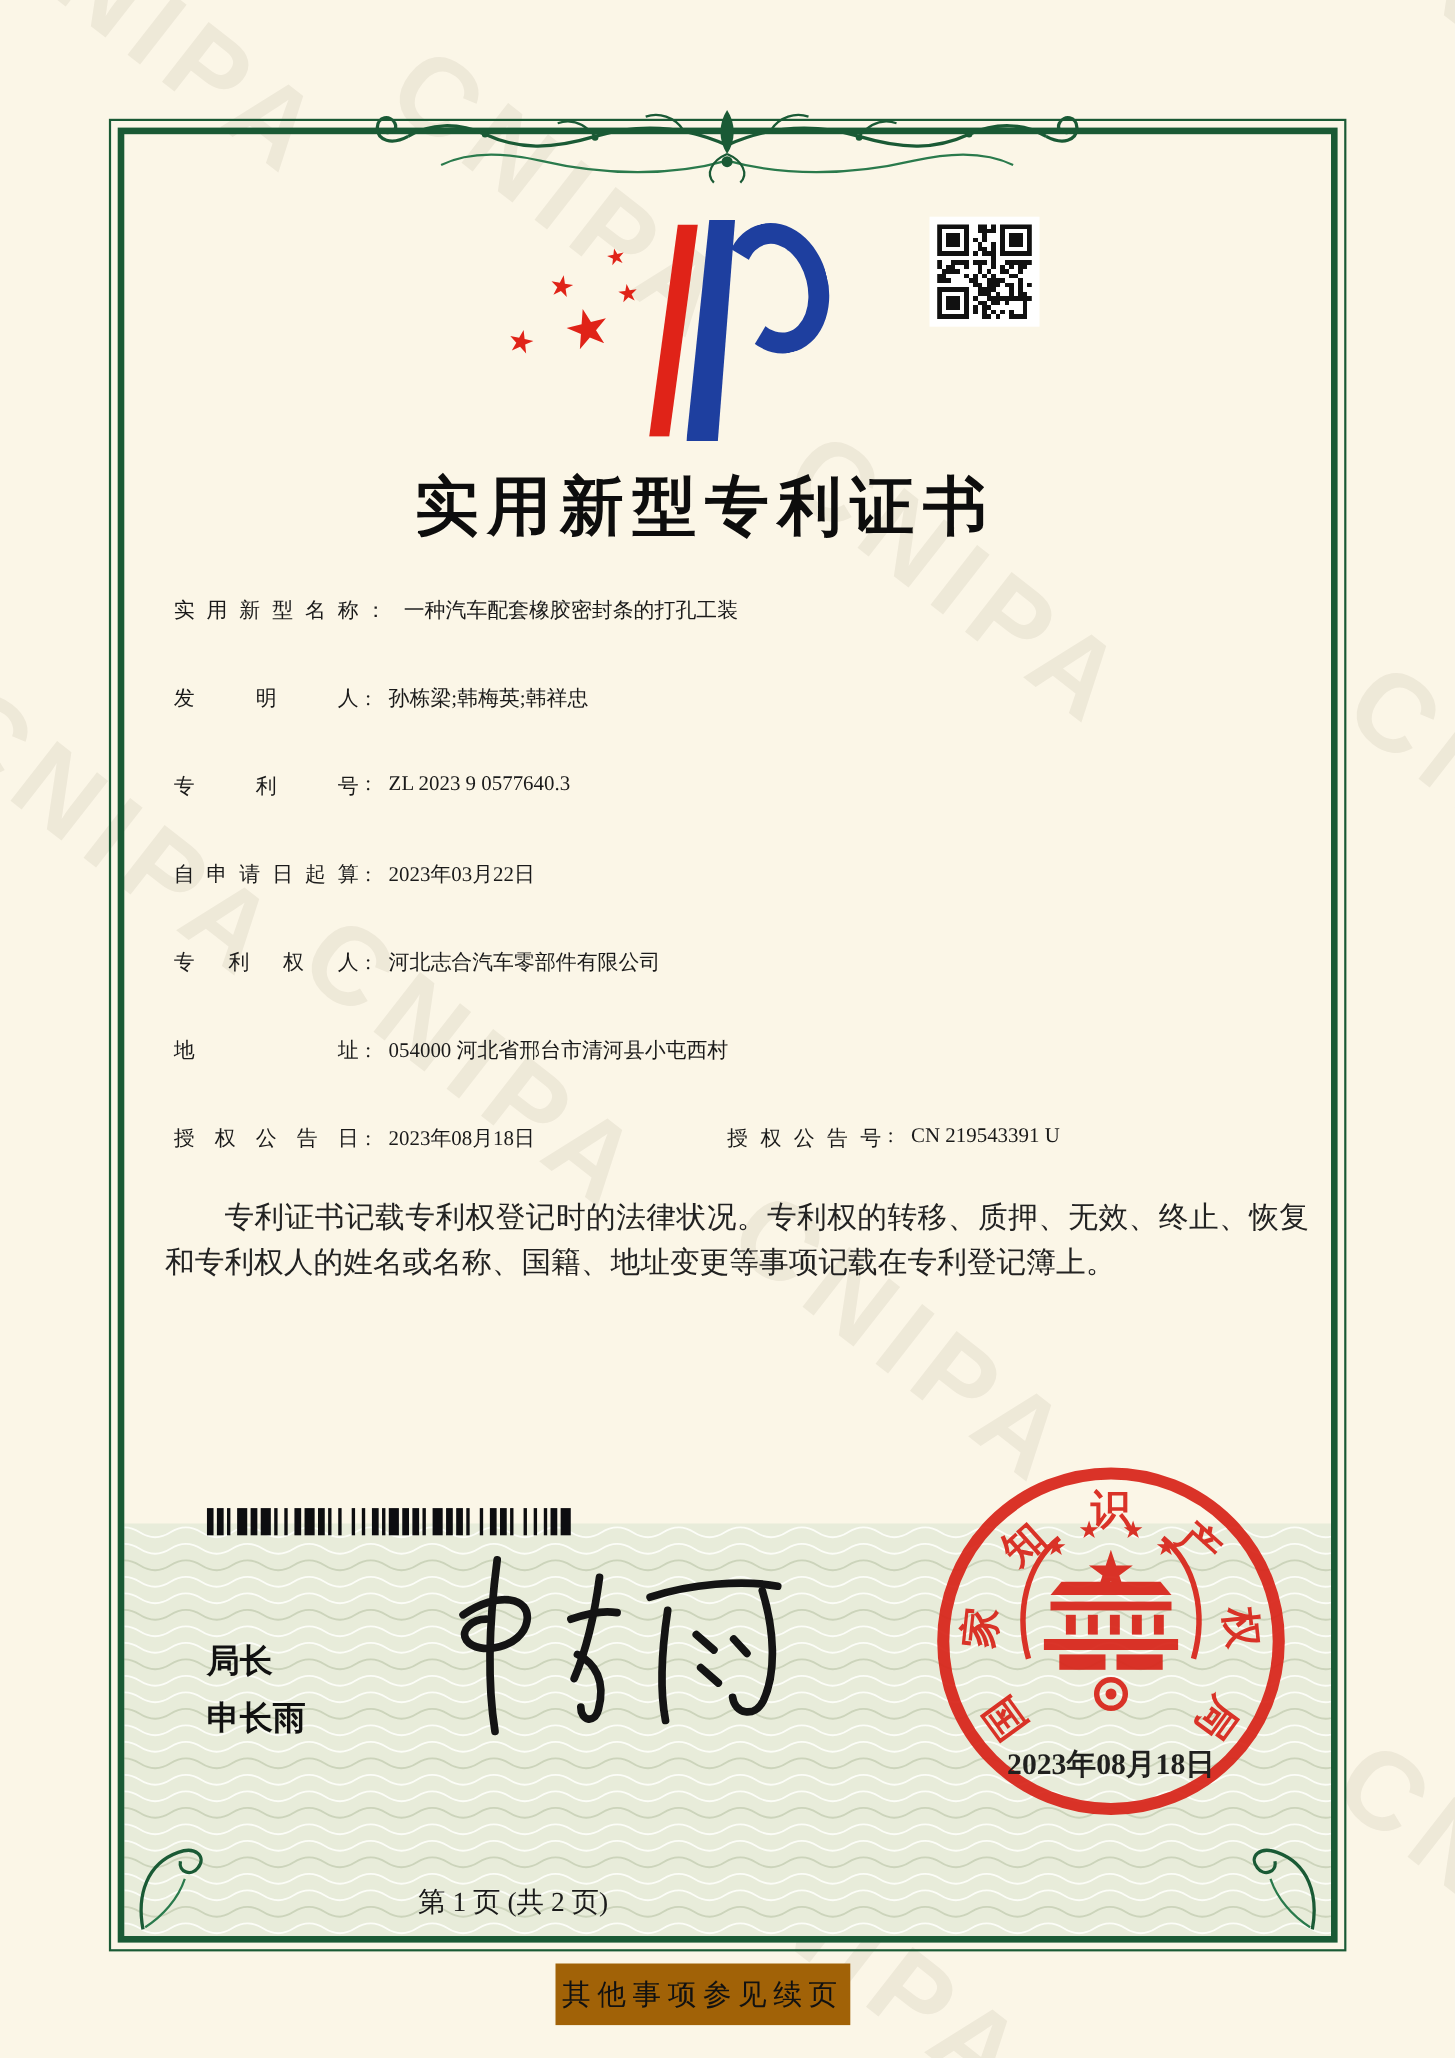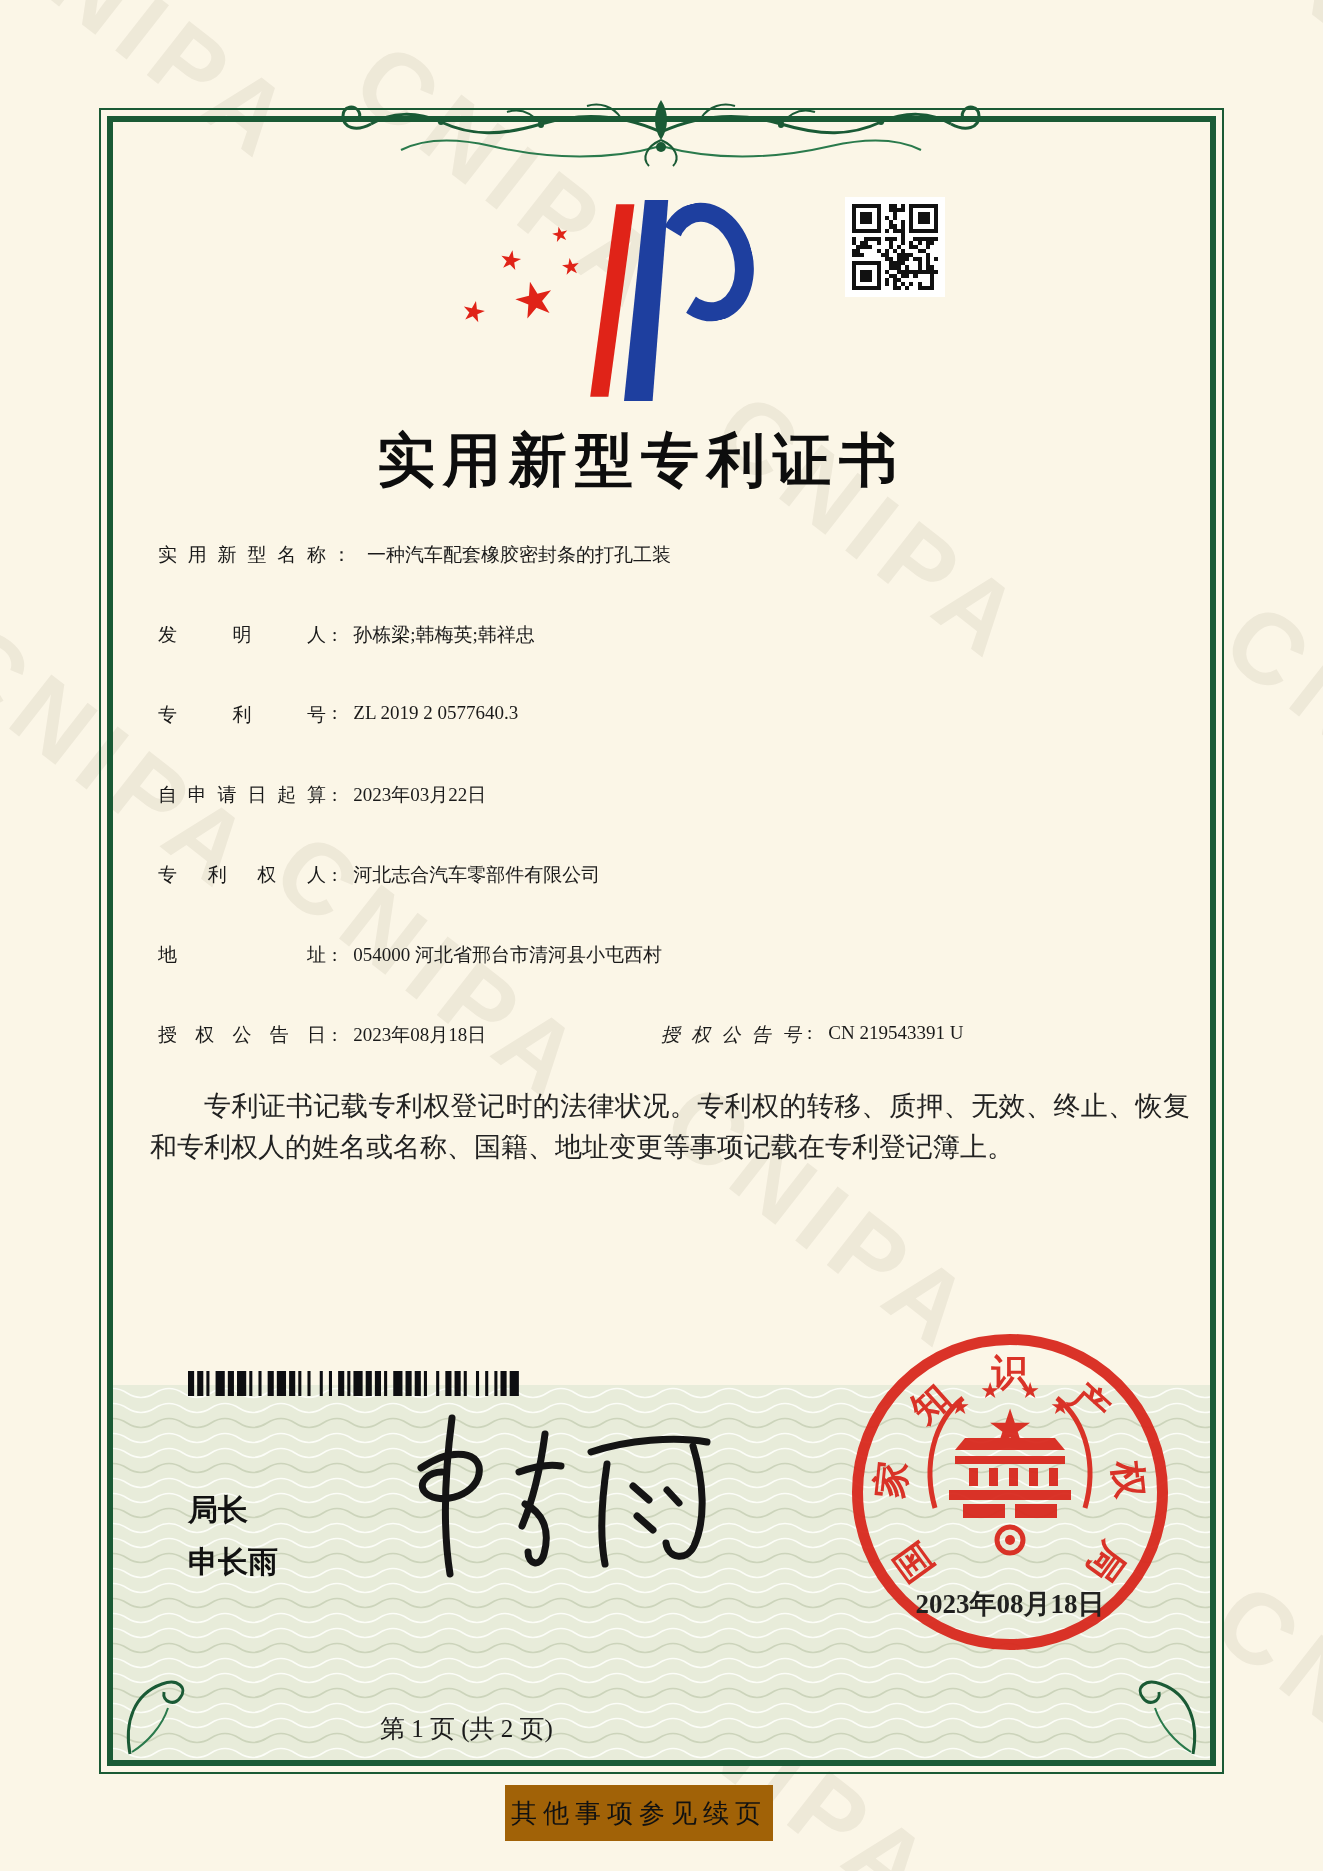--- a/index.html
+++ b/index.html
@@ -38,21 +38,21 @@
   .qr svg{width:86px;height:86px;shape-rendering:crispEdges;}
   .title{position:absolute;z-index:5;left:0;top:422px;width:1282px;text-align:center;
       font-size:58px;font-weight:bold;letter-spacing:8px;color:#0d0d0d;}
 
   
   .fields{position:absolute;z-index:5;left:158px;top:542px;width:1040px;font-size:19px;}
   .row{position:relative;height:80px;white-space:nowrap;}
   .lbl{display:inline-block;width:168px;text-align:justify;text-align-last:justify;vertical-align:top;}
   .colon{display:inline-block;margin:0 16px 0 6px;}
   .pair2{position:absolute;left:503px;top:0;}
-  .pair2 .lbl{width:140px;font-style:italic;}
+  .pair2 .lbl{width:140px;}
 
   
   .paras{position:absolute;z-index:5;left:150px;top:1086px;width:1040px;
       font-size:27px;line-height:41px;text-align:justify;color:#222;}
   .paras p{margin:0;text-indent:2em;}
   .paras p + p{margin-top:13px;}
 
   
   .barcode{position:absolute;z-index:5;left:188px;top:1371px;width:337px;height:25px;}
   .barcode svg{width:100%;height:100%;}
@@ -311,21 +311,21 @@
   <div class="title">实用新型专利证书</div>
 
   <div class="fields">
     <div class="row">
       <span class="lbl">实用新型名称</span><span class="colon">：</span><span class="val">一种汽车配套橡胶密封条的打孔工装</span>
     </div>
     <div class="row">
       <span class="lbl">发明人</span><span class="colon">:</span><span class="val">孙栋梁;韩梅英;韩祥忠</span>
     </div>
     <div class="row">
-      <span class="lbl">专利号</span><span class="colon">:</span><span class="val">ZL 2019 2 0577640.3</span>
+      <span class="lbl">专利号</span><span class="colon">:</span><span class="val">ZL 2023 9 0577640.3</span>
     </div>
     <div class="row">
       <span class="lbl">自申请日起算</span><span class="colon">:</span><span class="val">2023年03月22日</span>
     </div>
     <div class="row">
       <span class="lbl">专利权人</span><span class="colon">:</span><span class="val">河北志合汽车零部件有限公司</span>
     </div>
     <div class="row">
       <span class="lbl">地址</span><span class="colon">:</span><span class="val">054000 河北省邢台市清河县小屯西村</span>
     </div>

